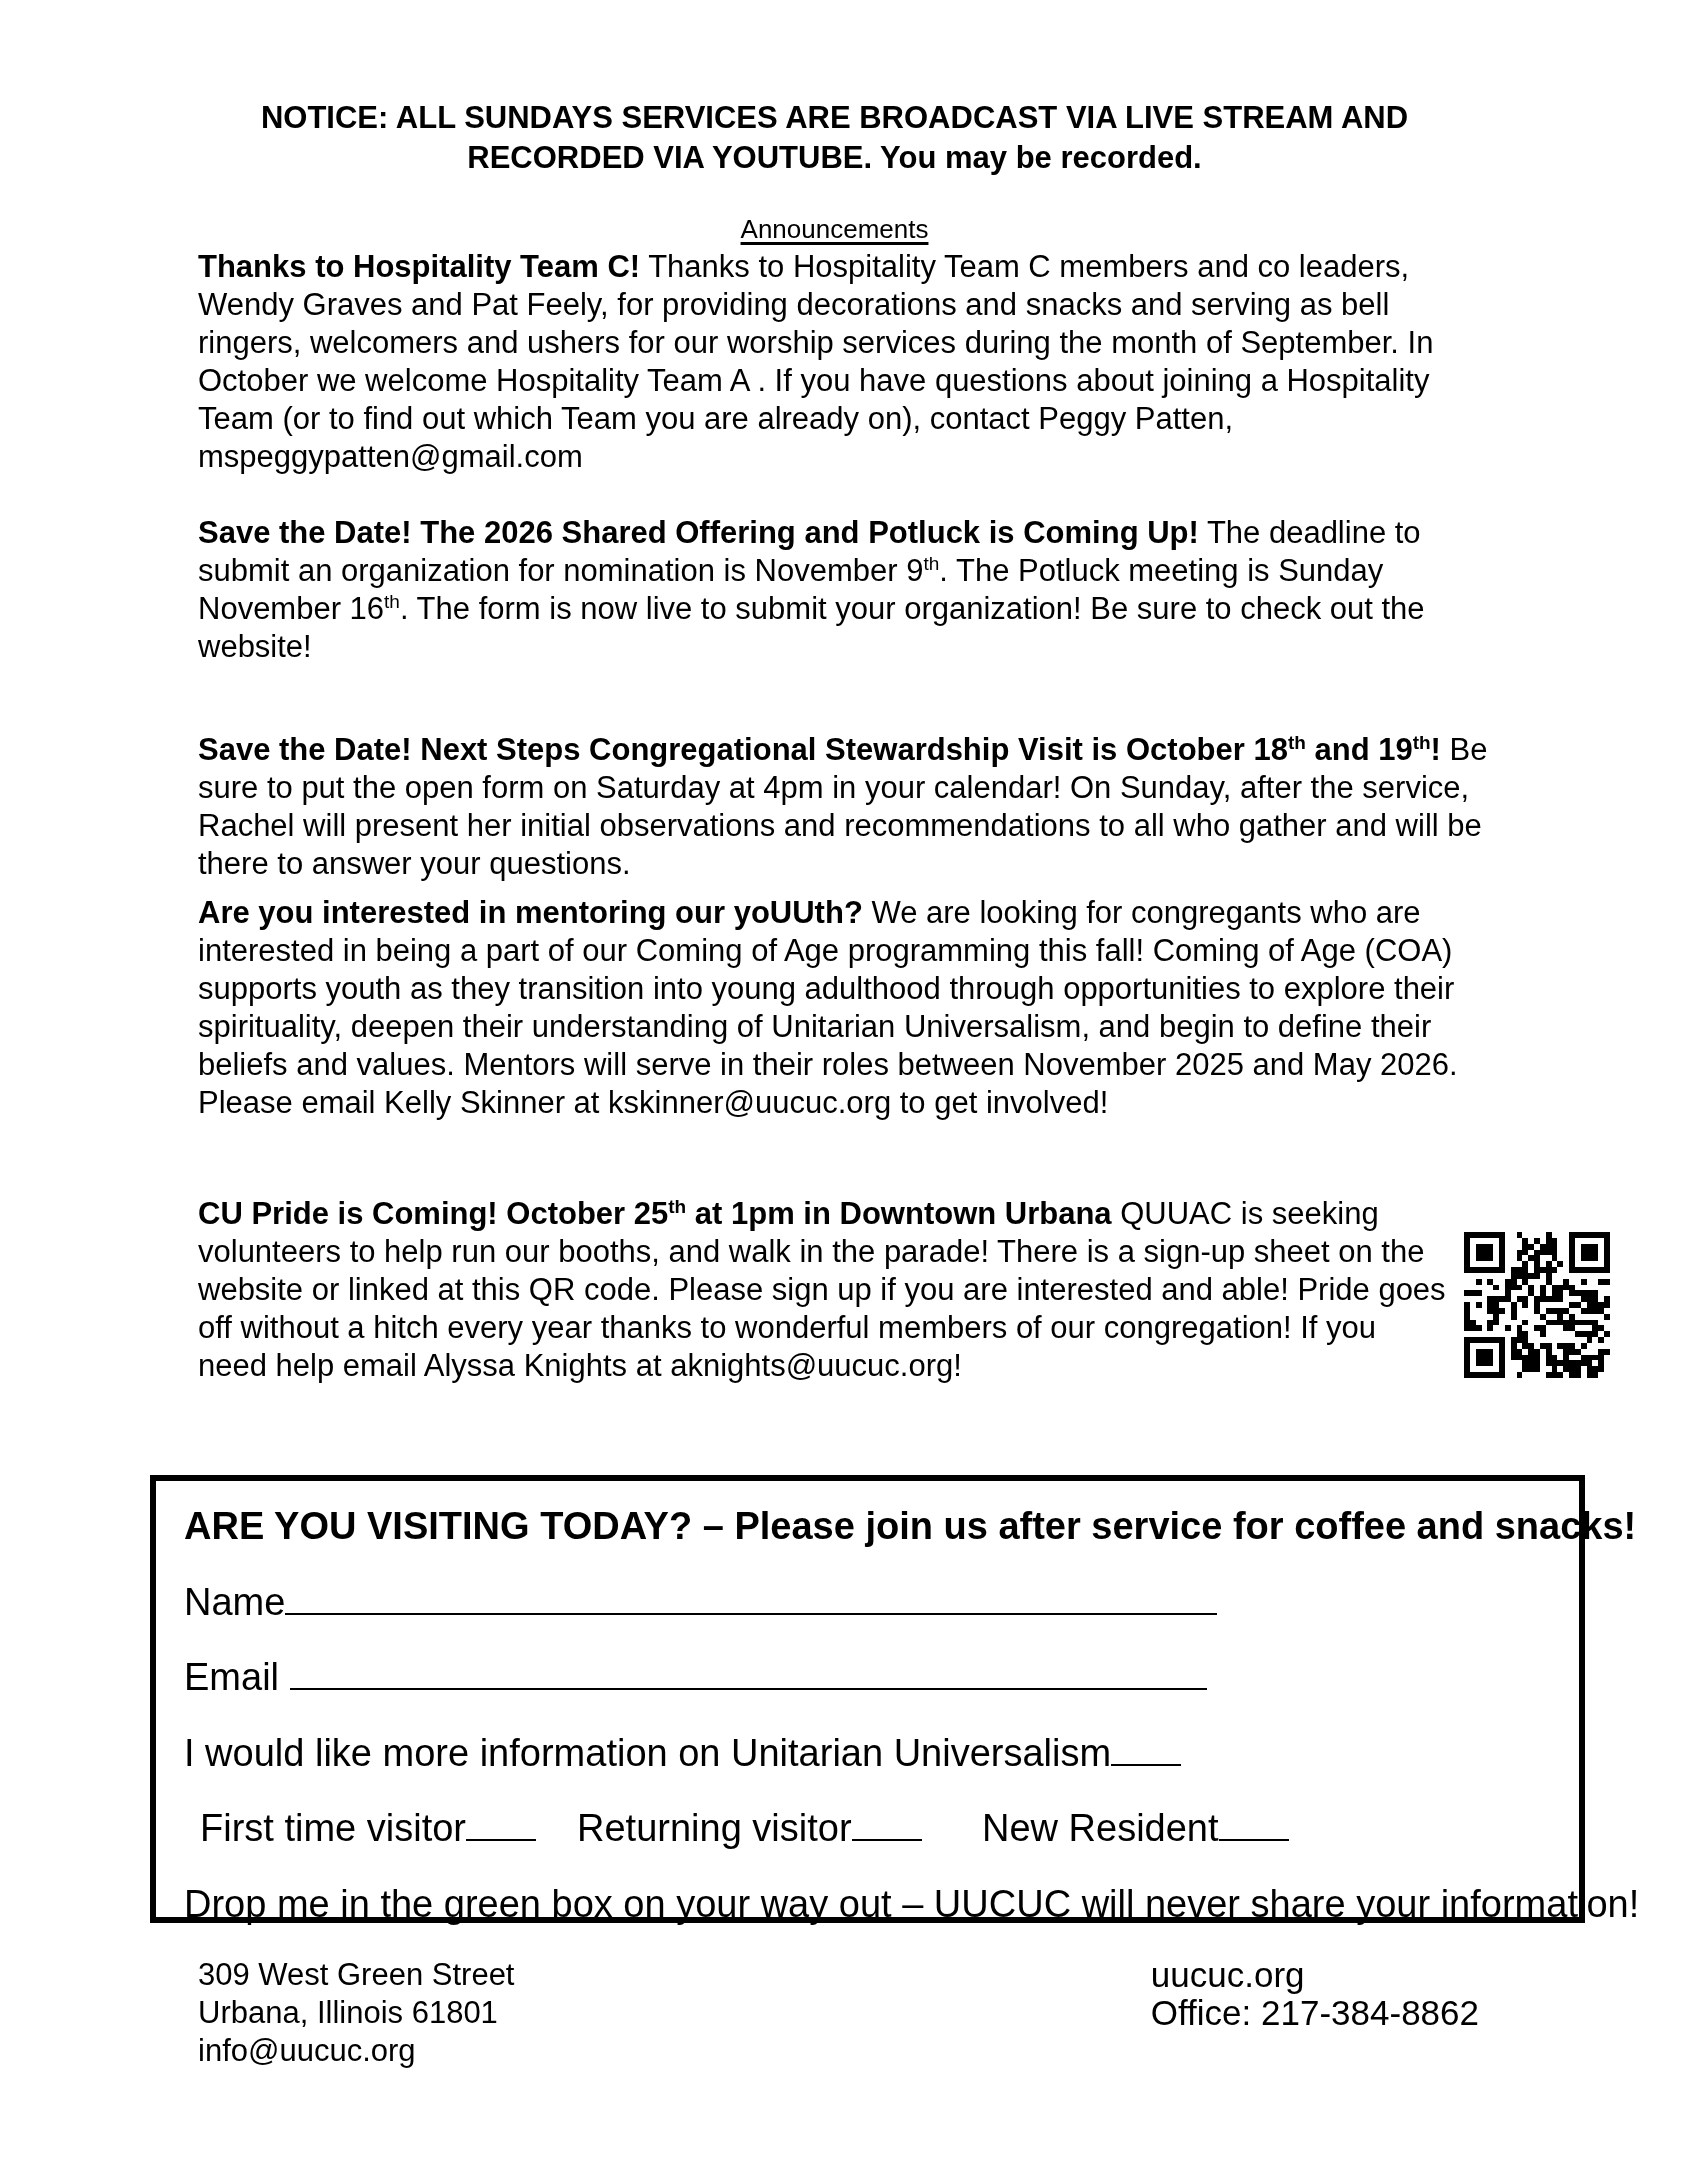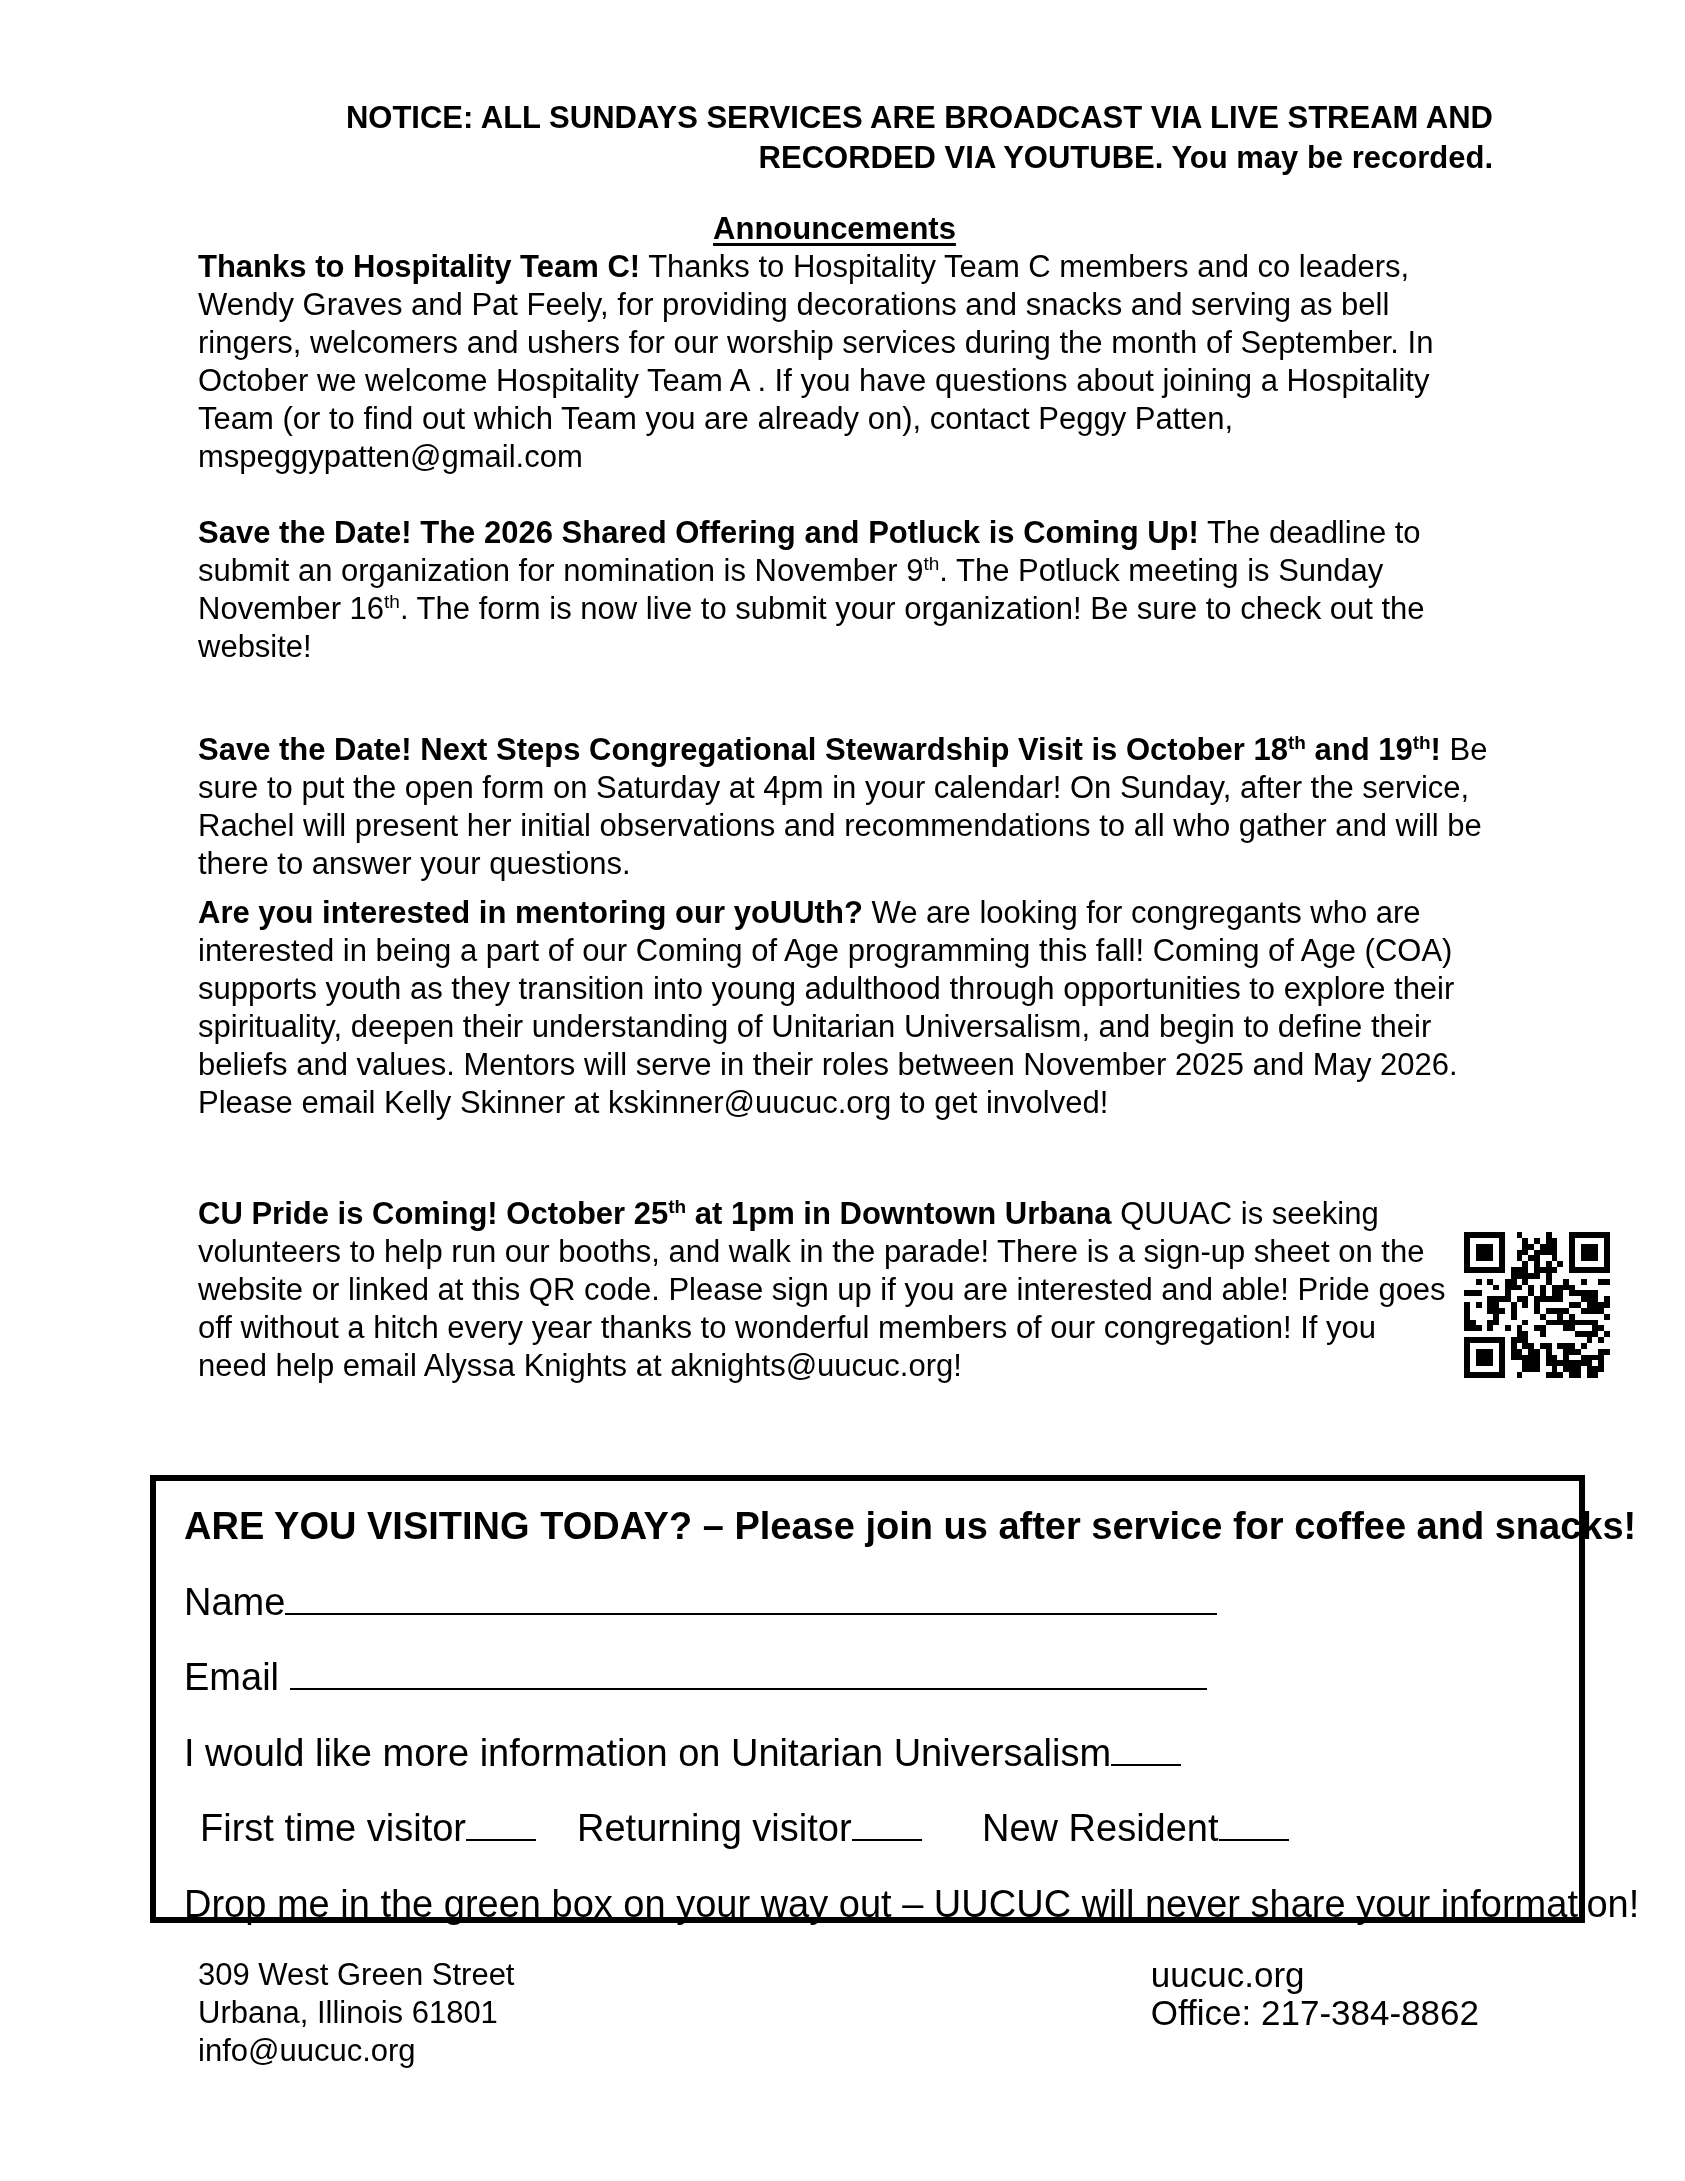--- a/index.html
+++ b/index.html
@@ -2,25 +2,25 @@
 <html style="font-size:14px"><head>
   <meta charset="utf-8">
   <style>
     html, body { margin: 0; padding: 0; background: #ffffff; }
     body {
       width: 1685px; height: 2181px; position: relative; overflow: hidden;
       font-family: "Liberation Sans", sans-serif; color: #000;
     }
     .notice {
       position: absolute; left: 176px; width: 1317px; top: 98px;
-      text-align: right; font-weight: bold; font-size: 31px; line-height: 40px;
+      text-align: center; font-weight: bold; font-size: 31px; line-height: 40px;
     }
     .ann-title {
       position: absolute; left: 176px; width: 1317px; top: 209px;
-      text-align: center; font-weight: bold; font-size: 31px; line-height: 40px;
+      text-align: center; font-weight: normal; font-size: 26px; line-height: 40px;
       text-decoration: underline; text-decoration-thickness: 2.6px; text-underline-offset: 4.4px;
     }
     .para {
       position: absolute; left: 198px; width: 1290px;
       font-size: 31px; line-height: 38px;
     }
     .para b { font-weight: bold; }
     .para sup { font-size: 19px; line-height: 0; vertical-align: super; }
     #p1 { top: 248px; }
     #p2 { top: 514px; }

